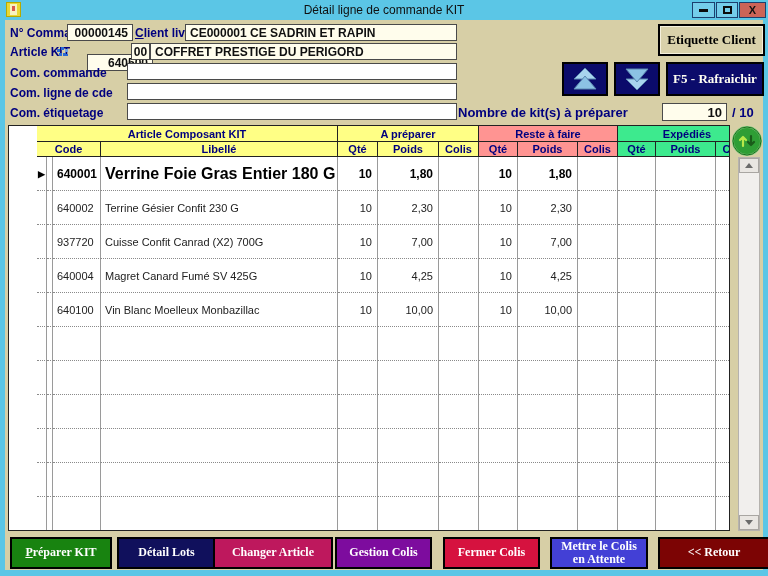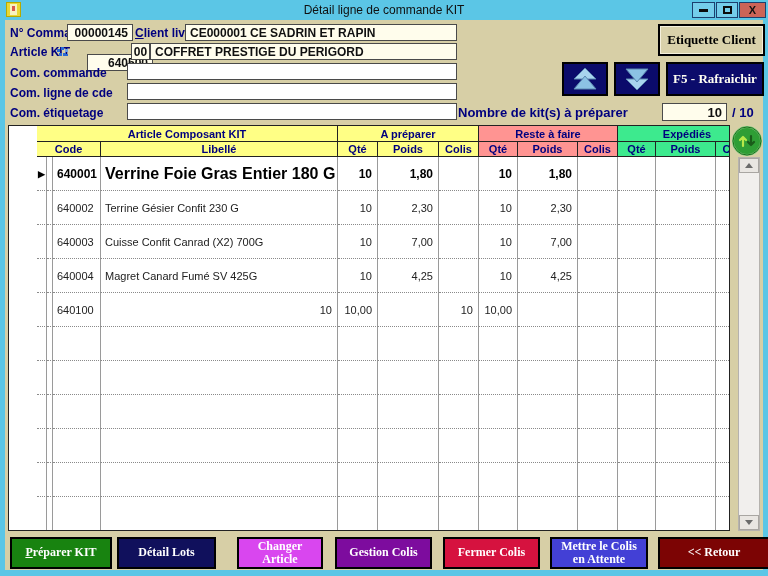--- a/index.html
+++ b/index.html
@@ -187,21 +187,21 @@
         <div class="bc num">2,30</div>
         <div class="bc num"></div>
         <div class="bc num">10</div>
         <div class="bc num">2,30</div>
         <div class="bc num"></div>
         <div class="bc num"></div>
         <div class="bc num"></div>
         <div class="bc num"></div>
         <div class="bc"></div>
         <div class="bc"></div>
-        <div class="bc txt">640003</div>
+        <div class="bc txt">937720</div>
         <div class="bc txt">Cuisse Confit Canrad (X2) 700G</div>
         <div class="bc num">10</div>
         <div class="bc num">7,00</div>
         <div class="bc num"></div>
         <div class="bc num">10</div>
         <div class="bc num">7,00</div>
         <div class="bc num"></div>
         <div class="bc num"></div>
         <div class="bc num"></div>
         <div class="bc num"></div>
@@ -214,20 +214,21 @@
         <div class="bc num"></div>
         <div class="bc num">10</div>
         <div class="bc num">4,25</div>
         <div class="bc num"></div>
         <div class="bc num"></div>
         <div class="bc num"></div>
         <div class="bc num"></div>
         <div class="bc"></div>
         <div class="bc"></div>
         <div class="bc txt">640100</div>
+        <div class="bc txt">Vin Blanc Moelleux Monbazillac</div>
         <div class="bc num">10</div>
         <div class="bc num">10,00</div>
         <div class="bc num"></div>
         <div class="bc num">10</div>
         <div class="bc num">10,00</div>
         <div class="bc num"></div>
         <div class="bc num"></div>
         <div class="bc num"></div>
         <div class="bc num"></div>
         <div class="bc"></div>
@@ -326,21 +327,21 @@
       <span class="sb-btn down">
           <span class="tri-down"></span>
         </span>
     </div>
 
     <div id="footer">
         <button class="footer-btn" style="left: 5px; width: 102px; background: rgb(24, 131, 16);">
           <span><u>P</u>réparer KIT</span>
         </button>
         <button class="footer-btn" style="left: 112px; width: 99px; background: rgb(16, 16, 92);">Détail Lots</button>
-        <button class="footer-btn" style="left: 232px; width: 86px; background: #d946ef;">Changer Article</button>
+        <button class="footer-btn" style="left: 208px; width: 120px; background: #be185d;">Changer Article</button>
         <button class="footer-btn" style="left: 330px; width: 97px; background: rgb(125, 12, 158);">Gestion Colis</button>
         <button class="footer-btn" style="left: 438px; width: 97px; background: rgb(214, 18, 63);">Fermer Colis</button>
         <button class="footer-btn" style="left: 545px; width: 98px; background: rgb(67, 64, 214);">Mettre le Colis en Attente</button>
         <button class="footer-btn" style="left: 653px; width: 112px; background: rgb(124, 4, 4);">&lt;&lt; Retour</button>
       </div>
 
   </div>
 </div>
 
 </body></html>

